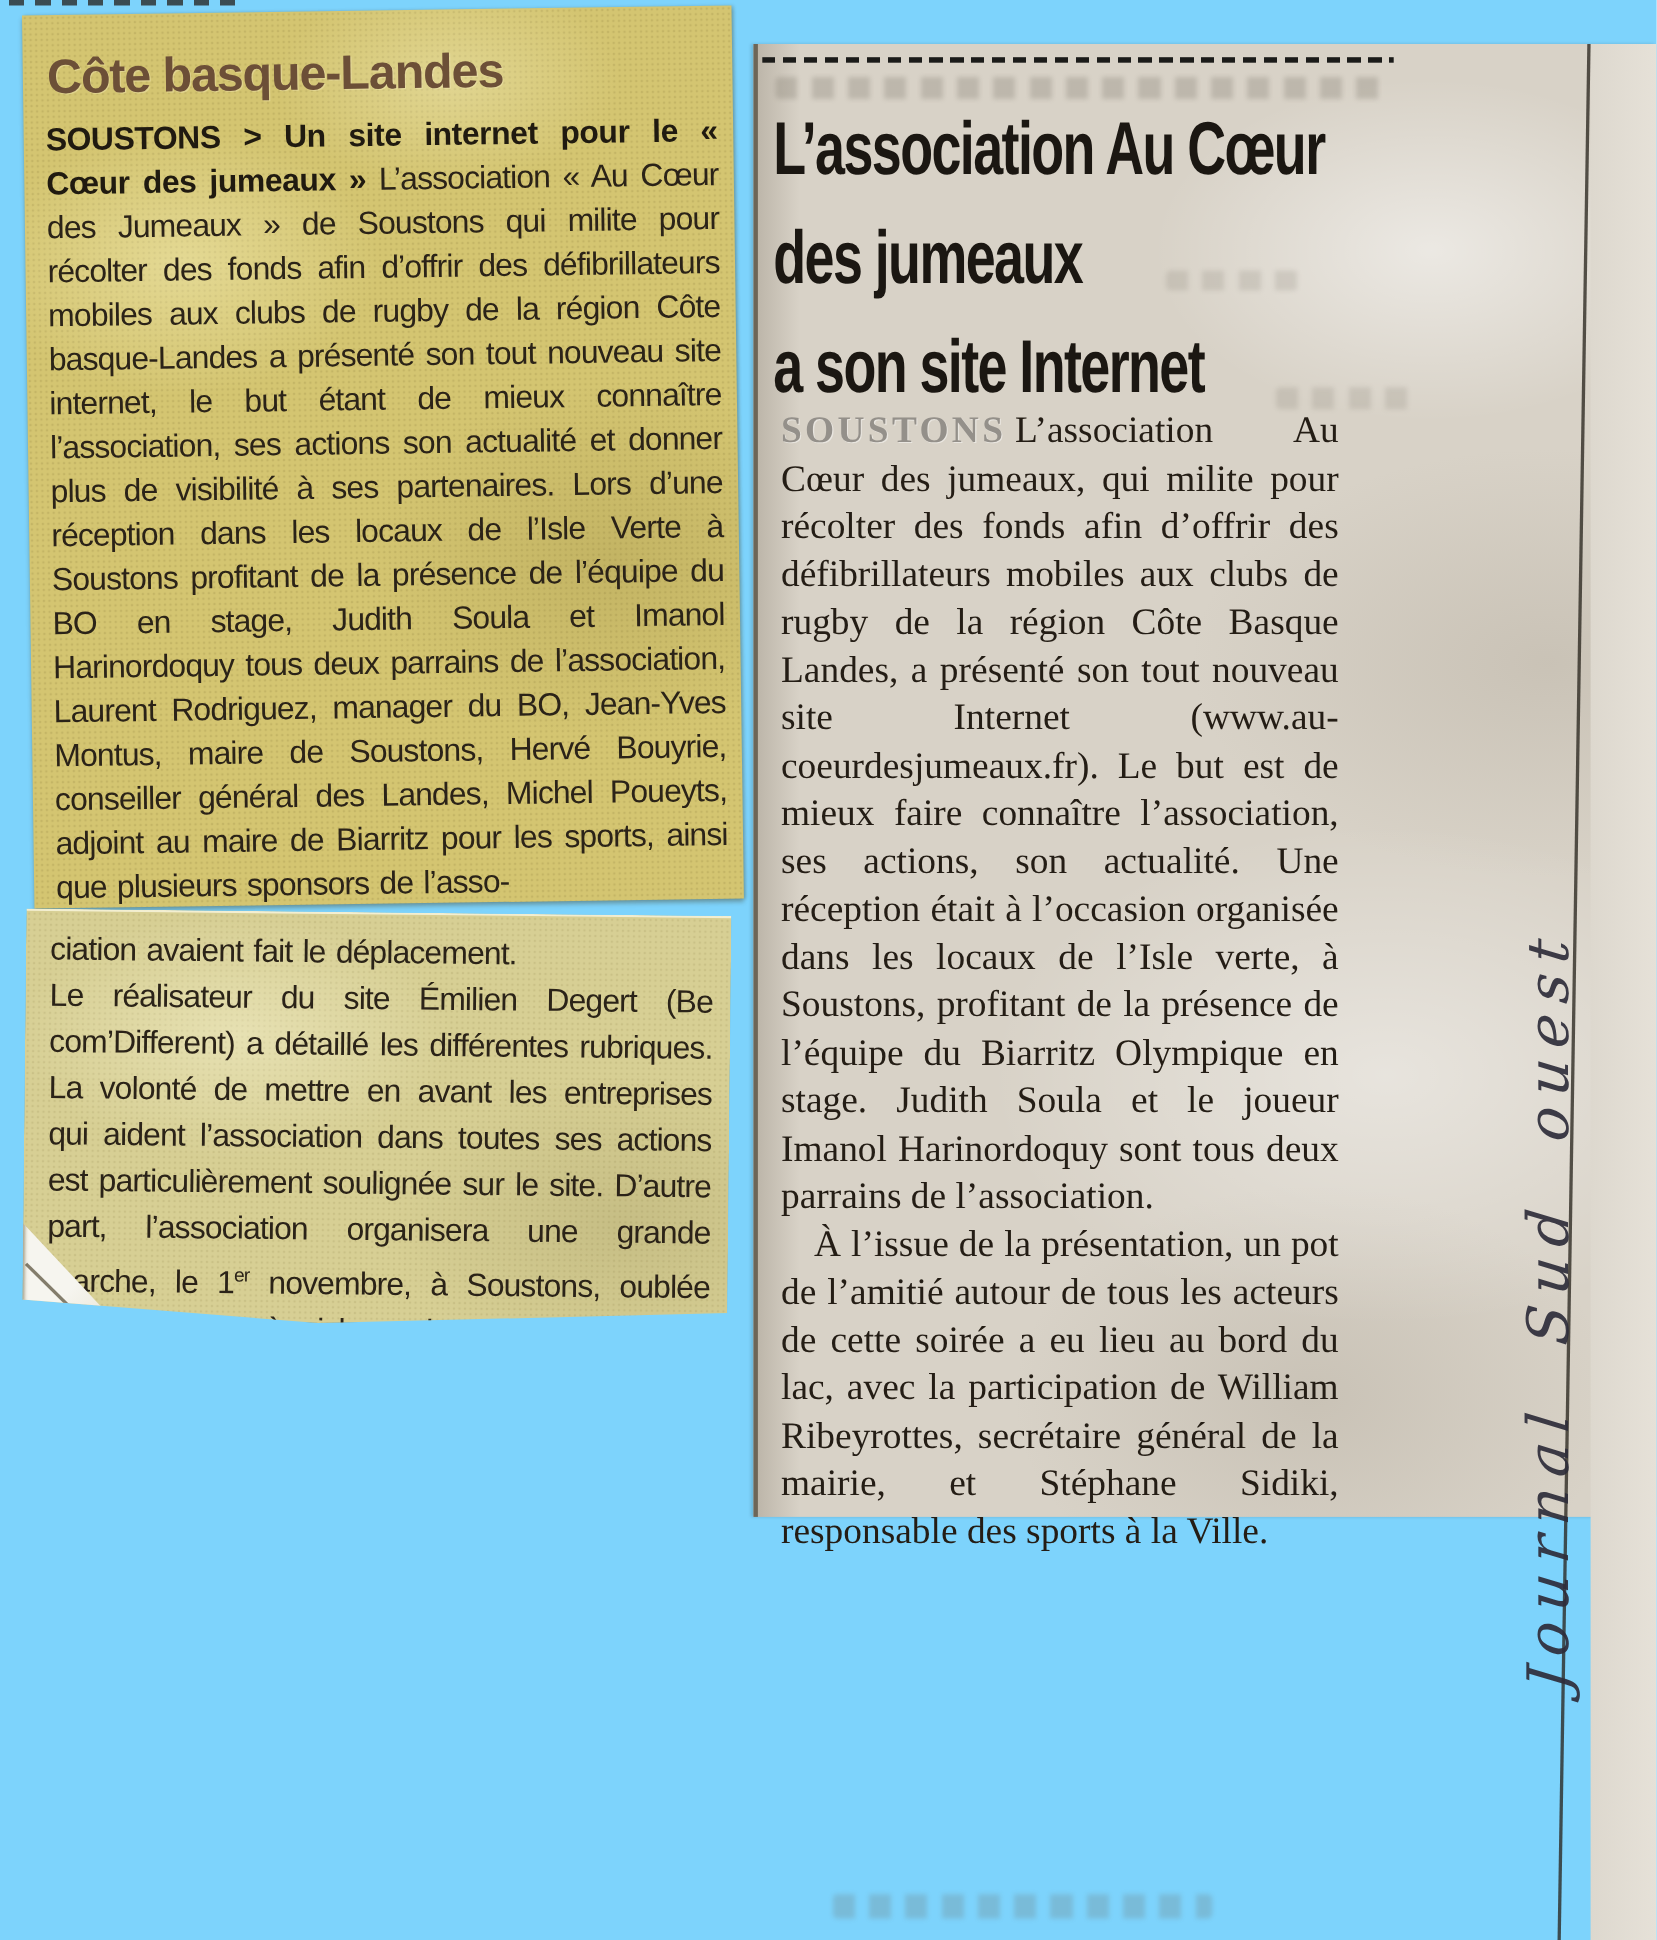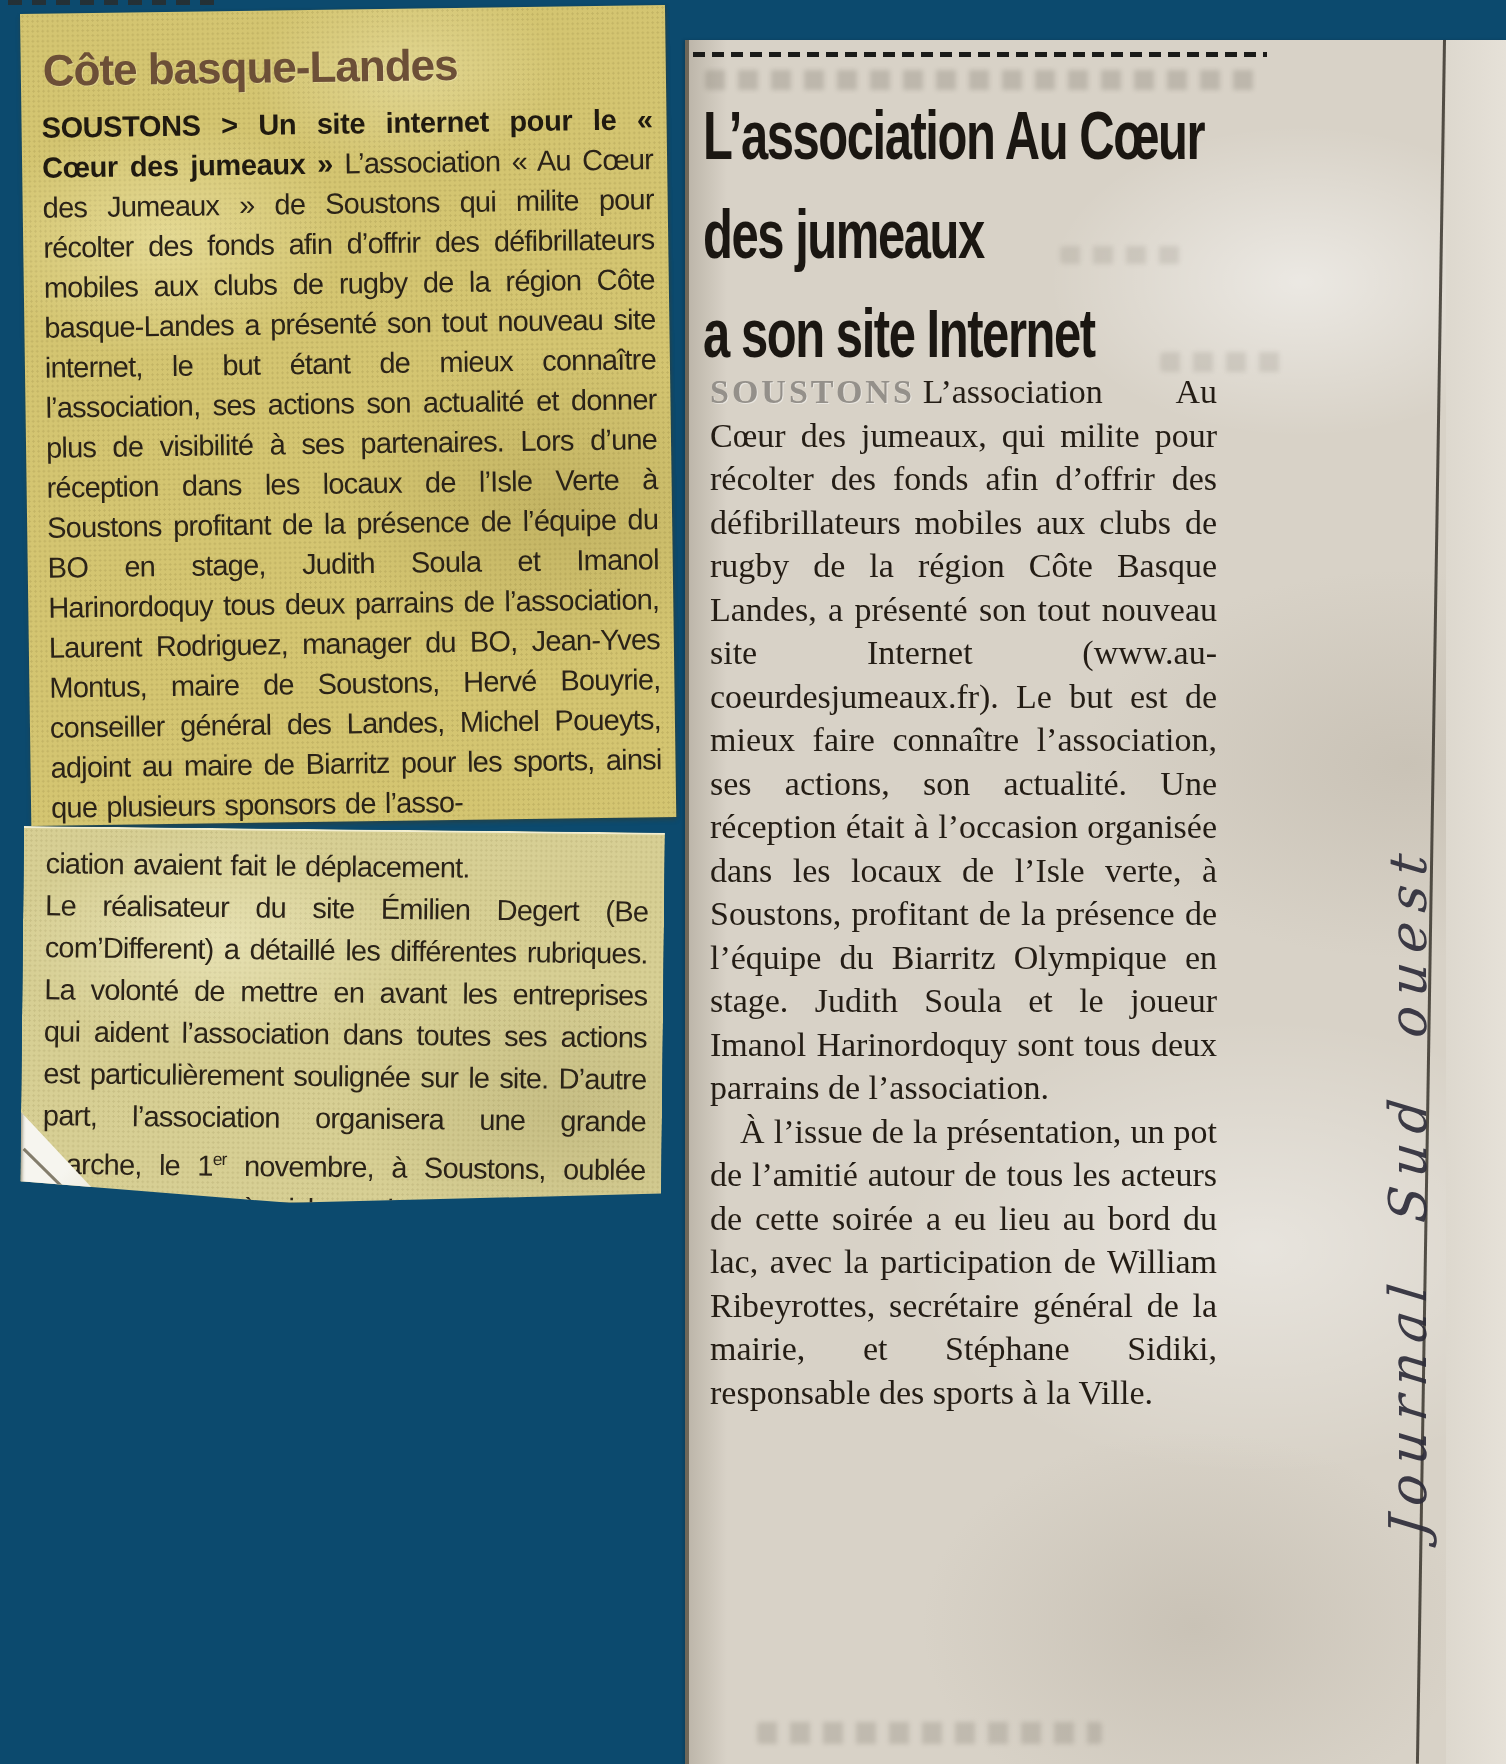--- a/index.html
+++ b/index.html
@@ -1,18 +1,18 @@
 <!DOCTYPE html>
 <html><head>
 <meta charset="utf-8">
 <style>
   html,body{margin:0;padding:0;}
   .page{
     position:relative; width:1506px; height:1764px; overflow:hidden;
-    background:#0c4a6e;
+    background:#7dd3fc;
     font-family:"Liberation Sans", sans-serif;
   }
   
   .top-marks{
     position:absolute; left:8px; top:0; width:215px; height:5px;
     background:repeating-linear-gradient(90deg,#2a2a28 0 14px, transparent 14px 24px);
     opacity:.8;
   }
 
   
@@ -65,21 +65,21 @@
     clip-path:polygon(0 0,0 100%,100% 100%);
     box-shadow:inset 2px -2px 3px rgba(90,80,40,.5);
   }
   .fold-crease{
     position:absolute; left:2px; bottom:50px; width:100px; height:3px;
     background:rgba(55,45,20,.6); transform:rotate(44deg); transform-origin:left bottom;
   }
 
   
   .rc{
-    position:absolute; left:685px; top:40px; width:821px; height:1724px;
+    position:absolute; left:685px; top:40px; width:821px; height:1339px;
     background-color:#d8d2c7;
     background-image:
       radial-gradient(ellipse 420px 260px at 75% 14%, rgba(255,255,255,.5), transparent 60%),
       radial-gradient(ellipse 500px 300px at 88% 42%, rgba(158,148,132,.25), transparent 65%),
       radial-gradient(ellipse 600px 380px at 70% 70%, rgba(255,255,255,.4), transparent 60%),
       radial-gradient(ellipse 420px 300px at 62% 92%, rgba(148,138,122,.22), transparent 65%),
       linear-gradient(90deg, rgba(118,108,92,.3), rgba(118,108,92,0) 42px);
     box-shadow:-2px 0 3px rgba(0,0,0,.15);
   }
   .rc-edge-left{

